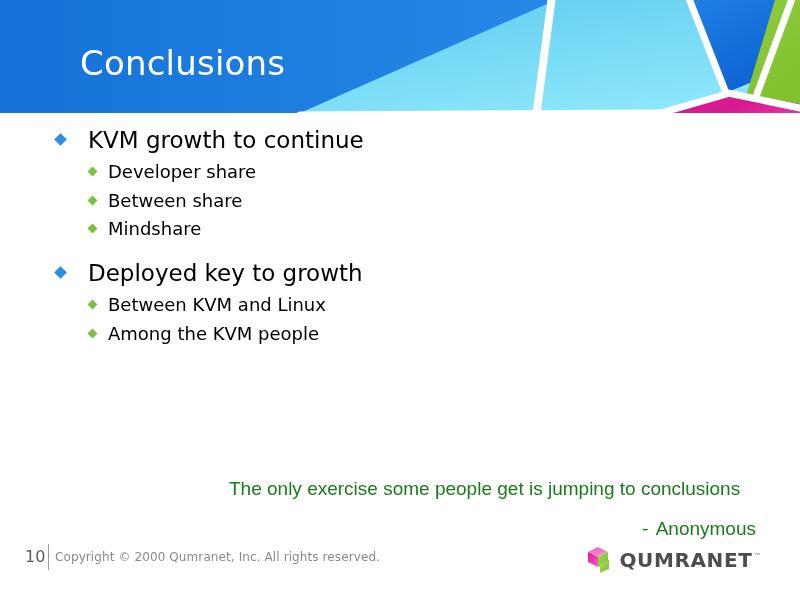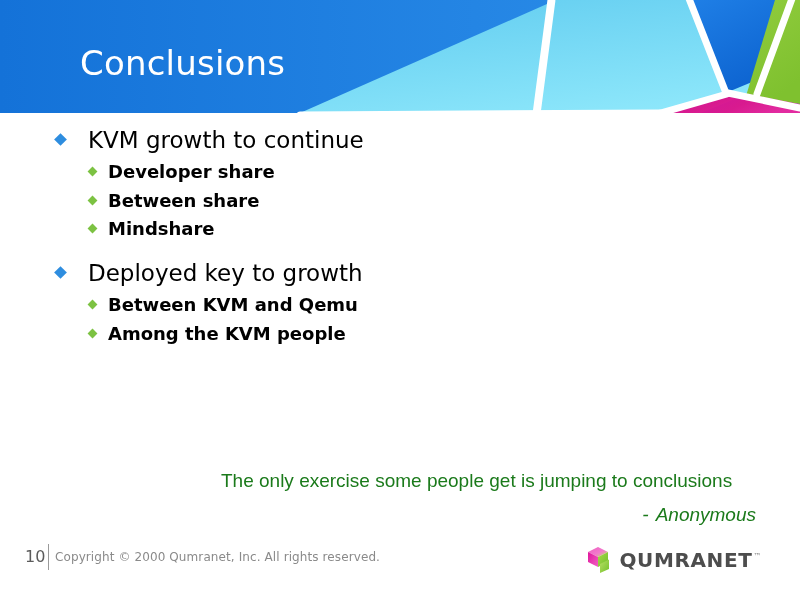--- a/index.html
+++ b/index.html
@@ -70,21 +70,20 @@
     background: #2e8ddf;
     transform: rotate(45deg);
   }
   .bullet-l2 {
     position: relative;
     padding-left: 92px;
     margin: 0 0 5px 0;
     font-size: 18px;
     color: #000000;
     line-height: 1.32;
-    font-weight: bold;
   }
   .bullet-l2 .marker {
     position: absolute;
     left: 73px;
     top: 8px;
     width: 7px;
     height: 7px;
     background: #7cc242;
     transform: rotate(45deg);
   }
@@ -97,30 +96,29 @@
     position: absolute;
     left: 213px;
     top: 461px;
     width: 545px;
   }
   .quote-text {
     font-family: "Liberation Sans", sans-serif;
     font-size: 19px;
     color: #1b7a1b;
     line-height: 1.30;
-    margin: 8px;
+    margin: 16px;
   }
   .quote-attrib {
     font-family: "Liberation Sans", sans-serif;
     font-size: 19px;
     color: #1b7a1b;
     margin: 10px 0 0 0;
     text-align: right;
     padding-right: 2px;
-    font-style: italic;
   }
   .quote-attrib .dash {
     margin-right: 7px;
   }
 
   
   .footer {
     position: absolute;
     left: 0;
     bottom: 12px;
@@ -262,21 +260,21 @@
 
     <div class="group-gap"></div>
 
     <div class="bullet-l1">
       <span class="marker"></span>
       <span>Deployed key to growth</span>
     </div>
 
     <div class="bullet-l2">
       <span class="marker"></span>
-      <span>Between KVM and Qemu</span>
+      <span>Between KVM and Linux</span>
     </div>
     <div class="bullet-l2">
       <span class="marker"></span>
       <span>Among the KVM people</span>
     </div>
 
   </div>
 
   <div class="quote-block">
     <p class="quote-text">The only exercise some people get is jumping to conclusions</p>

